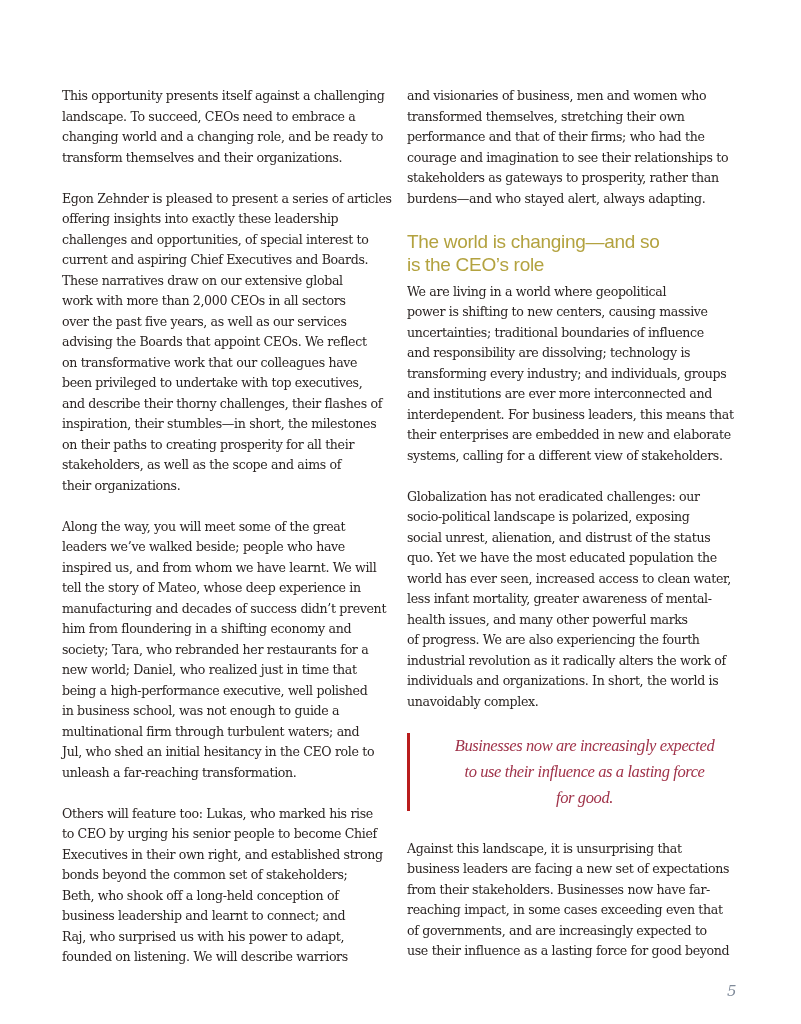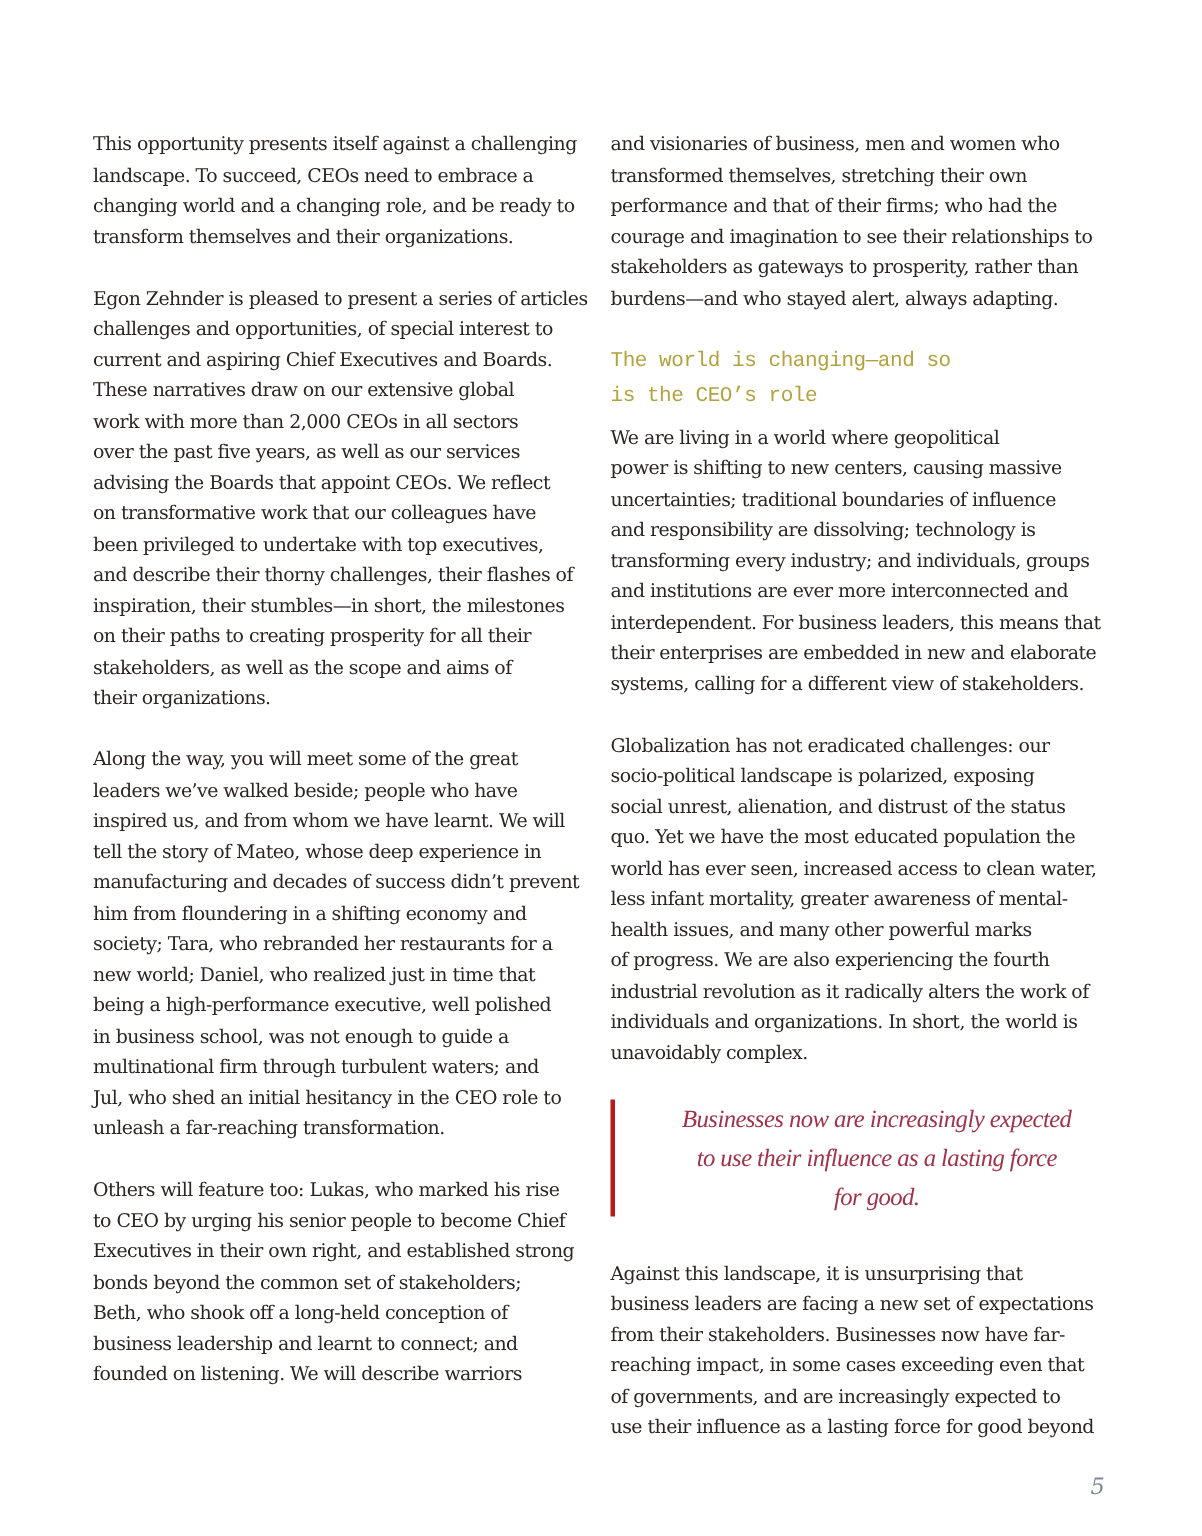--- a/index.html
+++ b/index.html
@@ -12,23 +12,23 @@
     margin: 0 0 20.5px 0;
     font-family: "DejaVu Serif", serif;
     font-size: 12.6px;
     line-height: 20.5px;
     color: #2a2422;
     letter-spacing: -0.35px;
   }
   .line { display: block; white-space: nowrap; }
   h2.section {
     margin: 10px 0 6px 0;
-    font-family: Liberation Mono, monospace;
+    font-family: Liberation Sans, sans-serif;
     font-weight: normal;
-    font-size: 14px;
+    font-size: 19px;
     line-height: 23px;
     color: #b3a23f;
     letter-spacing: -0.3px;
   }
   blockquote.pull {
     margin: 10px 0 28px 0;
     padding: 0 0 0 12px;
     border-left: 3px solid #b91c1c;
     font-family: Liberation Serif, serif;
     font-style: italic;
@@ -51,20 +51,21 @@
 
   <div class="col col-left">
     <p class="body">
         <span class="line">This opportunity presents itself against a challenging</span>
         <span class="line">landscape. To succeed, CEOs need to embrace a</span>
         <span class="line">changing world and a changing role, and be ready to</span>
         <span class="line">transform themselves and their organizations.</span>
       </p>
     <p class="body">
         <span class="line">Egon Zehnder is pleased to present a series of articles</span>
+        <span class="line">offering insights into exactly these leadership</span>
         <span class="line">challenges and opportunities, of special interest to</span>
         <span class="line">current and aspiring Chief Executives and Boards.</span>
         <span class="line">These narratives draw on our extensive global</span>
         <span class="line">work with more than 2,000 CEOs in all sectors</span>
         <span class="line">over the past five years, as well as our services</span>
         <span class="line">advising the Boards that appoint CEOs. We reflect</span>
         <span class="line">on transformative work that our colleagues have</span>
         <span class="line">been privileged to undertake with top executives,</span>
         <span class="line">and describe their thorny challenges, their flashes of</span>
         <span class="line">inspiration, their stumbles—in short, the milestones</span>
@@ -87,20 +88,21 @@
         <span class="line">Jul, who shed an initial hesitancy in the CEO role to</span>
         <span class="line">unleash a far-reaching transformation.</span>
       </p>
     <p class="body">
         <span class="line">Others will feature too: Lukas, who marked his rise</span>
         <span class="line">to CEO by urging his senior people to become Chief</span>
         <span class="line">Executives in their own right, and established strong</span>
         <span class="line">bonds beyond the common set of stakeholders;</span>
         <span class="line">Beth, who shook off a long-held conception of</span>
         <span class="line">business leadership and learnt to connect; and</span>
+        <span class="line">Raj, who surprised us with his power to adapt,</span>
         <span class="line">founded on listening. We will describe warriors</span>
       </p>
   </div>
 
   <div class="col col-right">
     <p class="body">
         <span class="line">and visionaries of business, men and women who</span>
         <span class="line">transformed themselves, stretching their own</span>
         <span class="line">performance and that of their firms; who had the</span>
         <span class="line">courage and imagination to see their relationships to</span>

